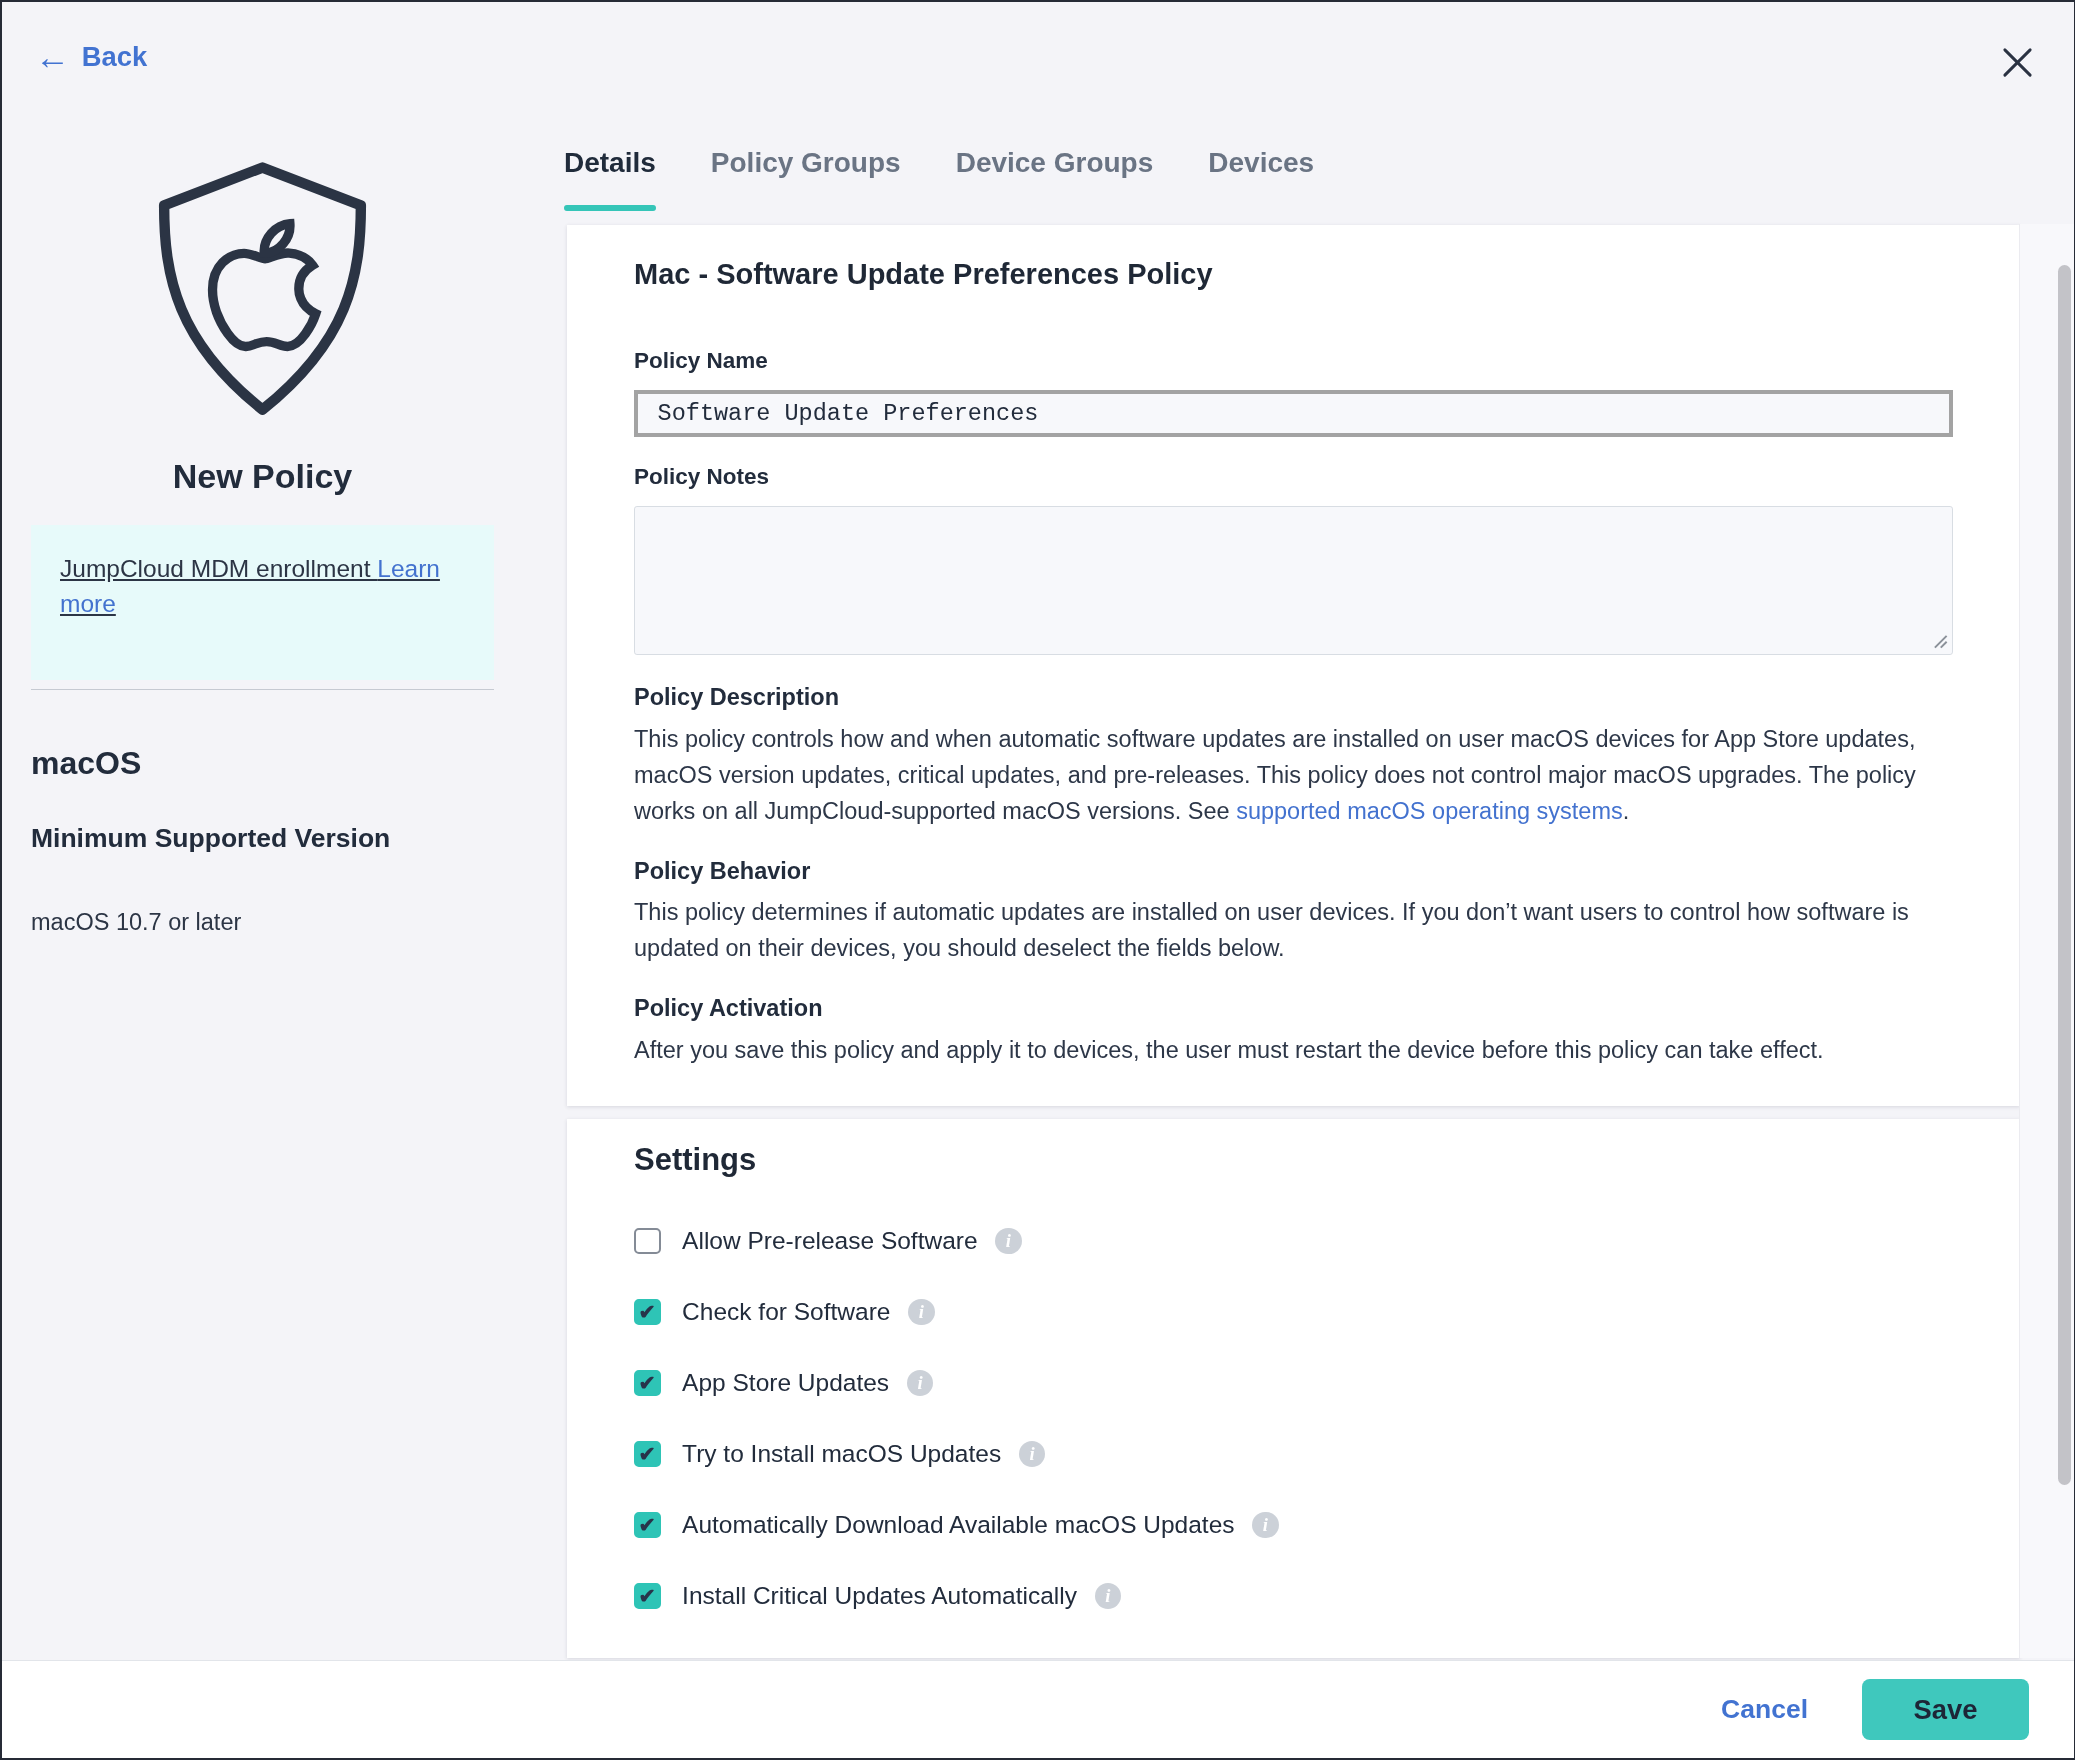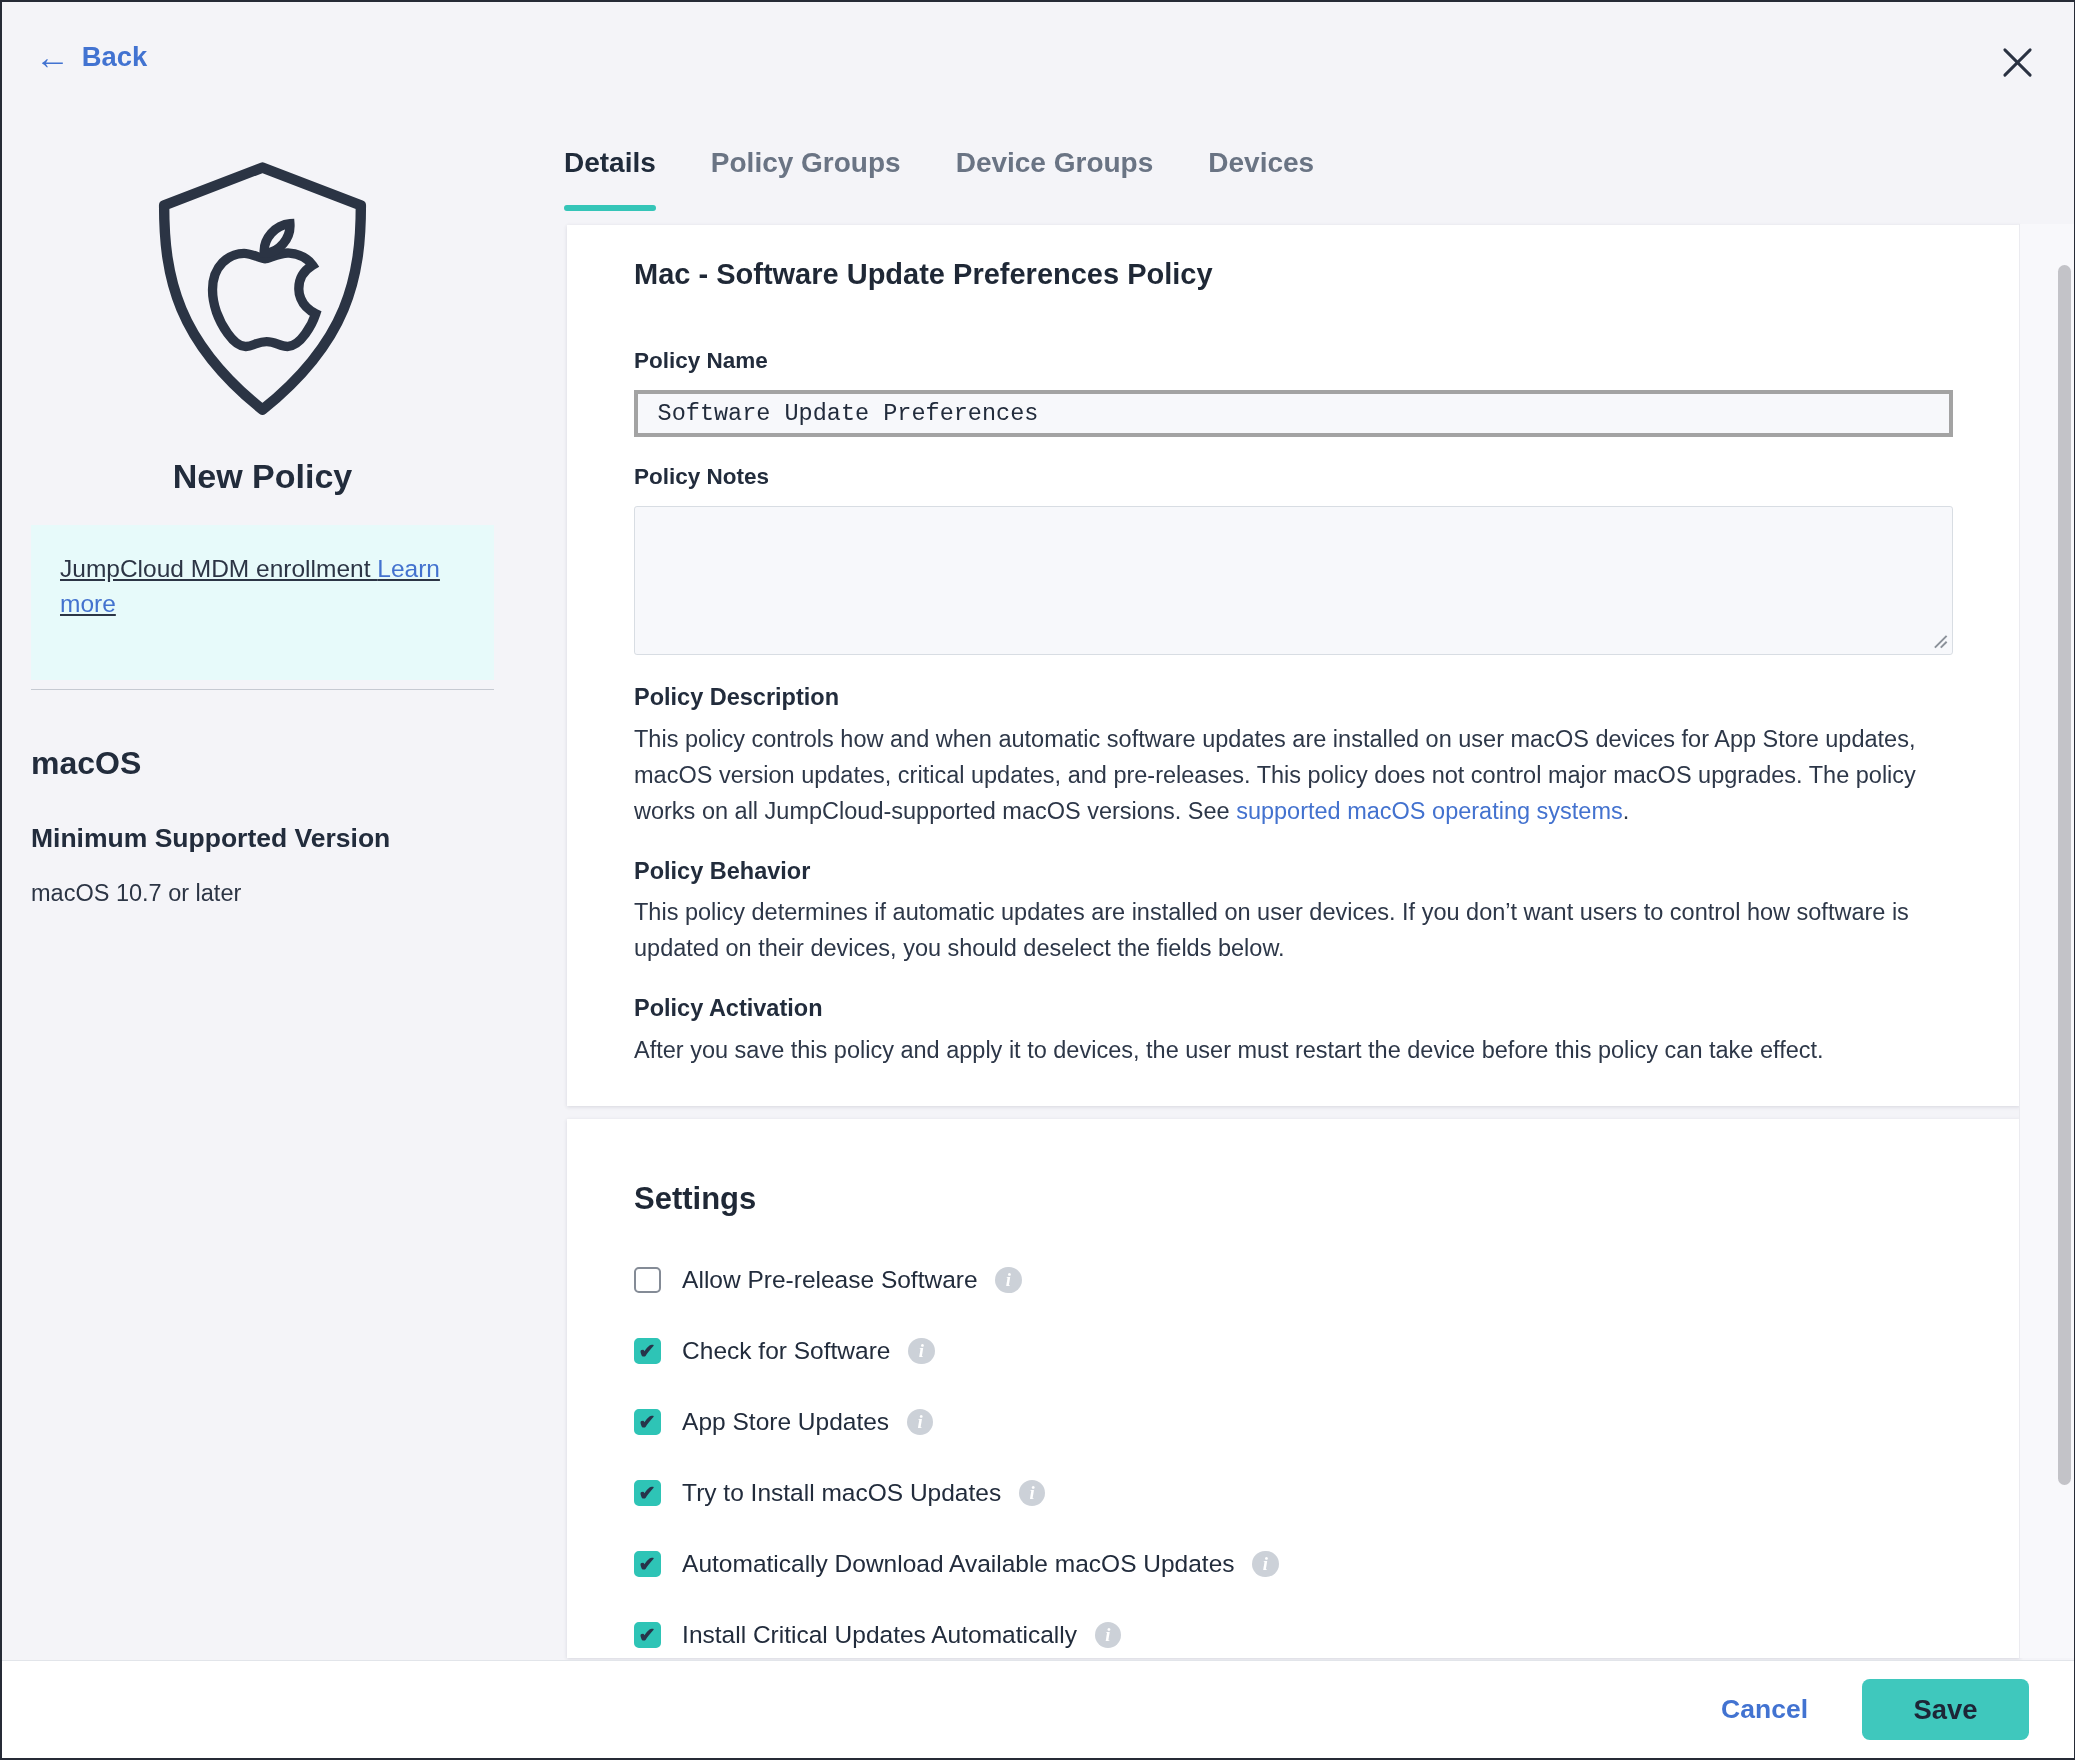--- a/index.html
+++ b/index.html
@@ -25,36 +25,36 @@
   .shield-wrap { text-align: center; }
   .new-policy-title { margin-top: 29px; text-align: center; font-size: 34px; font-weight: bold; color: #222c3c; }
   .mdm-box {
     margin-top: 29px; background: #e7fafa; padding: 25.5px 29px 59px 29px;
     font-size: 24.5px; line-height: 35px; color: #2c3545; text-decoration: underline;
   }
   .link { color: #4372cf; cursor: pointer; }
   .sidebar-divider { margin-top: 9.8px; border-bottom: 1px solid #c6cad2; }
   .os-heading { margin-top: 55px; font-size: 32px; font-weight: bold; color: #222c3c; }
   .min-version-label { margin-top: 41px; font-size: 26.5px; font-weight: bold; color: #222c3c; }
-  .min-version-value { margin-top: 26px; font-size: 23.5px; color: #2c3545; }
+  .min-version-value { margin-top: 55px; font-size: 23.5px; color: #2c3545; }
 
   
   .tabs { position: absolute; left: 562px; top: 145px; display: flex; gap: 55px; }
   .tab { position: relative; font-size: 28px; font-weight: bold; color: #6a7484; cursor: pointer; padding-bottom: 32px; }
   .tab.active { color: #202b3b; }
   .tab.active::after {
     content: ""; position: absolute; left: 0; right: 0; bottom: 0;
     height: 5.9px; background: #35c5b8; border-radius: 2.9px;
   }
 
   
   .card { position: absolute; left: 565px; width: 1453px; background: #ffffff;
           box-shadow: 0 1px 3.9px rgba(40,45,70,.14); padding: 33px 67px; }
   .card-details { top: 223px; height: 881px; }
-  .card-settings { top: 1117px; height: 539px; padding-top: 62px; }
+  .card-settings { top: 1117px; height: 539px; padding-top: 23px; }
 
   .card-title { font-size: 29px; font-weight: bold; color: #1f2836; margin-bottom: 57px; }
 
   .field-label { font-size: 22.5px; font-weight: bold; color: #222c3c; margin-bottom: 15.7px; }
   .text-input {
     width: 100%; height: 47px; background: #f7f8fb; border: 4px solid #a3a3a3;
     border-radius: 0; font-family: Liberation Mono, monospace;
     font-size: 23.5px; color: #222c3c; padding: 0 19.6px; margin-bottom: 27.4px;
   }
   .textarea-wrap { position: relative; margin-bottom: 29px; }

